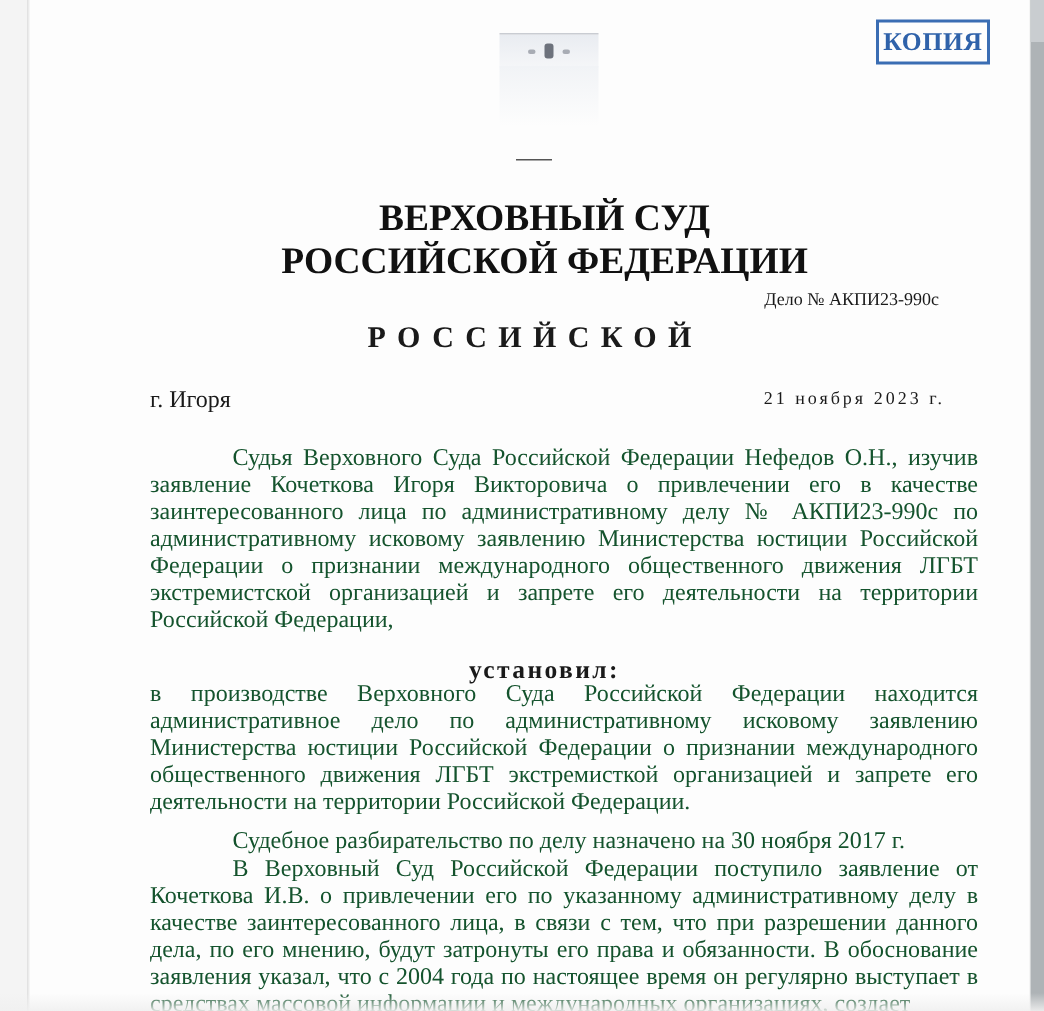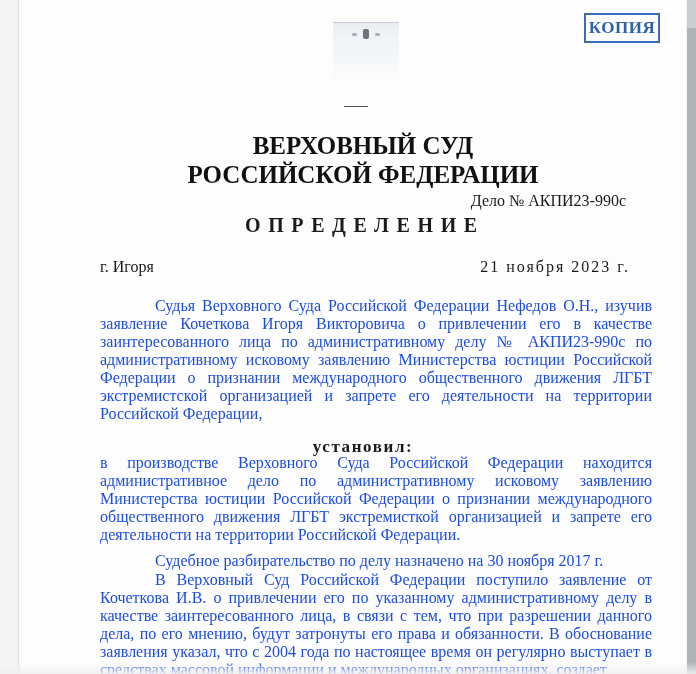--- a/index.html
+++ b/index.html
@@ -46,31 +46,31 @@
       border: 2px solid #3a6db3; box-sizing: border-box;
       color: #2f62aa; font-family: "Liberation Serif", serif; font-weight: bold;
       font-size: 17px; display: flex; align-items: center; justify-content: center;
       letter-spacing: 0.5px;
     }
     .court-title {
       position: absolute; left: 0; width: 686px; text-align: center;
       font-weight: bold; font-size: 25px; line-height: 30px; color: #111;
     }
     .case-no {
-      position: absolute; right: 60px; top: 192px; font-size: 16px;
+      position: absolute; right: 60px; top: 192px; font-size: 12px;
     }
     .doc-kind {
       position: absolute; left: 225px; top: 214px; font-weight: bold; font-size: 20px;
       letter-spacing: 7.6px;
     }
     .city { position: absolute; left: 80px; top: 258px; font-size: 16px; }
-    .date { position: absolute; right: 56px; top: 258px; font-size: 16px; letter-spacing: 2px; }
+    .date { position: absolute; right: 56px; top: 258px; font-size: 12px; letter-spacing: 2px; }
     .body-text {
       position: absolute; left: 80px; width: 552px; font-size: 16px; line-height: 18px;
-      text-align: justify; color: #1d4ed8;
+      text-align: justify; color: #14532d;
     }
     .body-text.indent { text-indent: 55px; }
     .established {
       position: absolute; left: 0; width: 686px; text-align: center; top: 437px;
       font-weight: bold; font-size: 17px; letter-spacing: 1.6px;
     }
     .bottom-fade {
       position: absolute; left: 0; bottom: 0; width: 696px; height: 12px;
       background: linear-gradient(rgba(245,245,245,0), rgba(240,240,240,0.9));
     }
@@ -88,21 +88,21 @@
   </div>
   <div class="emblem-fade"></div>
   <div class="emblem-line"></div>
 
   <div class="stamp">КОПИЯ</div>
 
   <div class="court-title" style="top:131px">ВЕРХОВНЫЙ СУД</div>
   <div class="court-title" style="top:160px">РОССИЙСКОЙ ФЕДЕРАЦИИ</div>
 
   <div class="case-no">Дело № АКПИ23-990с</div>
-  <div class="doc-kind">ОПРЕДЕЛЕНИЕ</div>
+  <div class="doc-kind">РОССИЙСКОЙ</div>
 
   <div class="city">г. Игоря</div>
   <div class="date">21 ноября 2023 г.</div>
 
   <div class="body-text indent" style="top:297px">Судья Верховного Суда Российской Федерации Нефедов О.Н., изучив заявление Кочеткова Игоря Викторовича о привлечении его в качестве заинтересованного лица по административному делу № АКПИ23-990с по административному исковому заявлению Министерства юстиции Российской Федерации о признании международного общественного движения ЛГБТ экстремистской организацией и запрете его деятельности на территории Российской Федерации,</div>
 
   <div class="established">установил:</div>
 
   <div class="body-text" style="top:454px">в производстве Верховного Суда Российской Федерации находится административное дело по административному исковому заявлению Министерства юстиции Российской Федерации о признании международного общественного движения ЛГБТ экстремисткой организацией и запрете его деятельности на территории Российской Федерации.</div>
   <div class="body-text indent" style="top:552px">Судебное разбирательство по делу назначено на 30 ноября 2017 г.</div>

